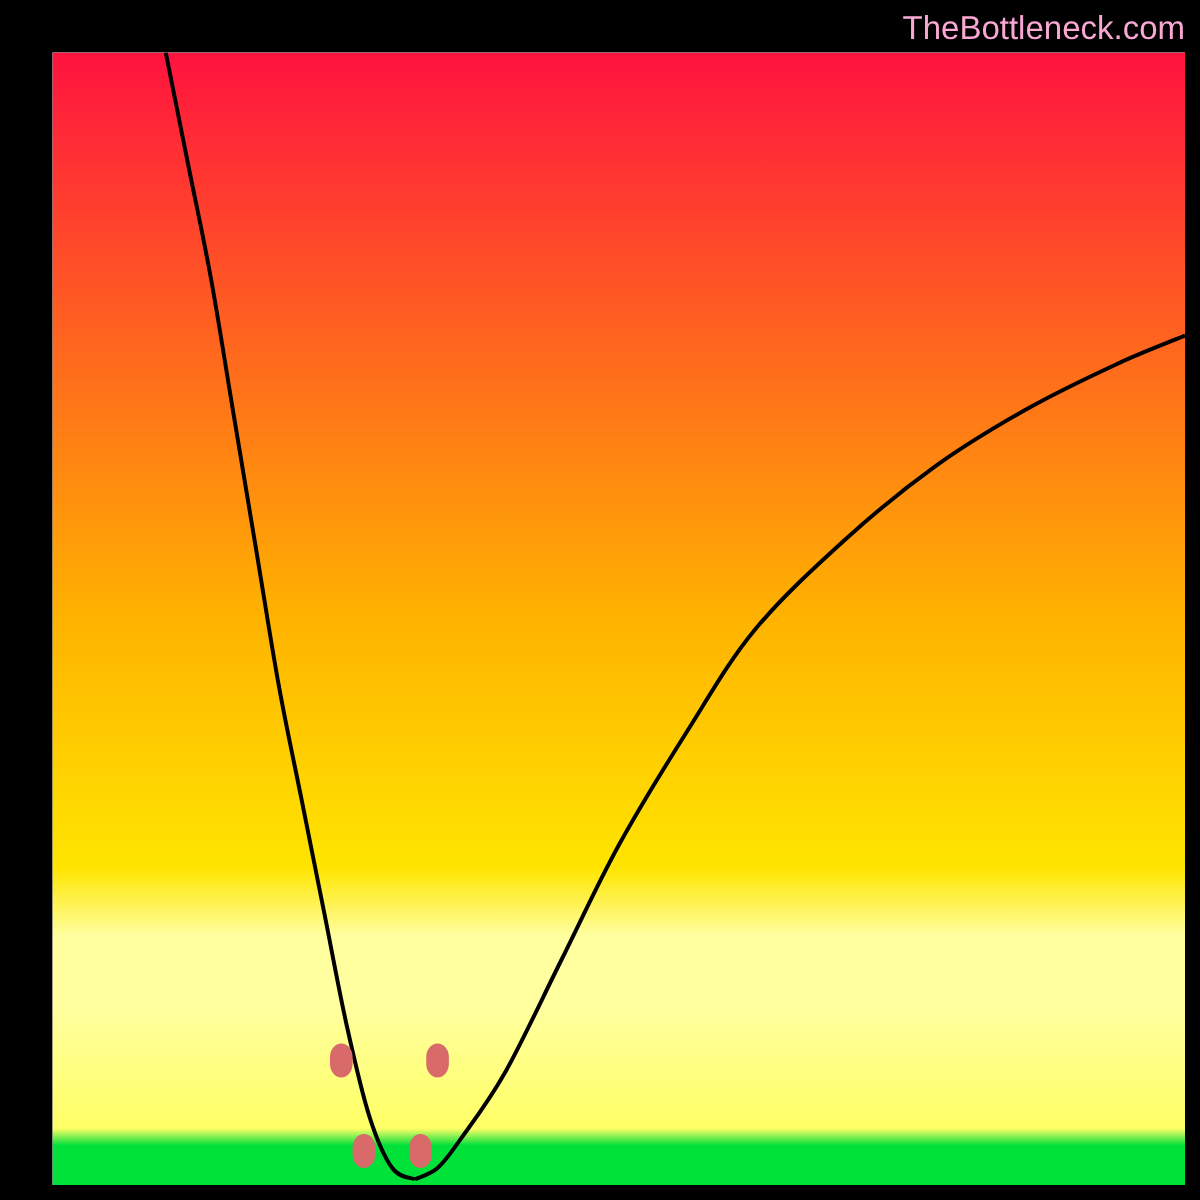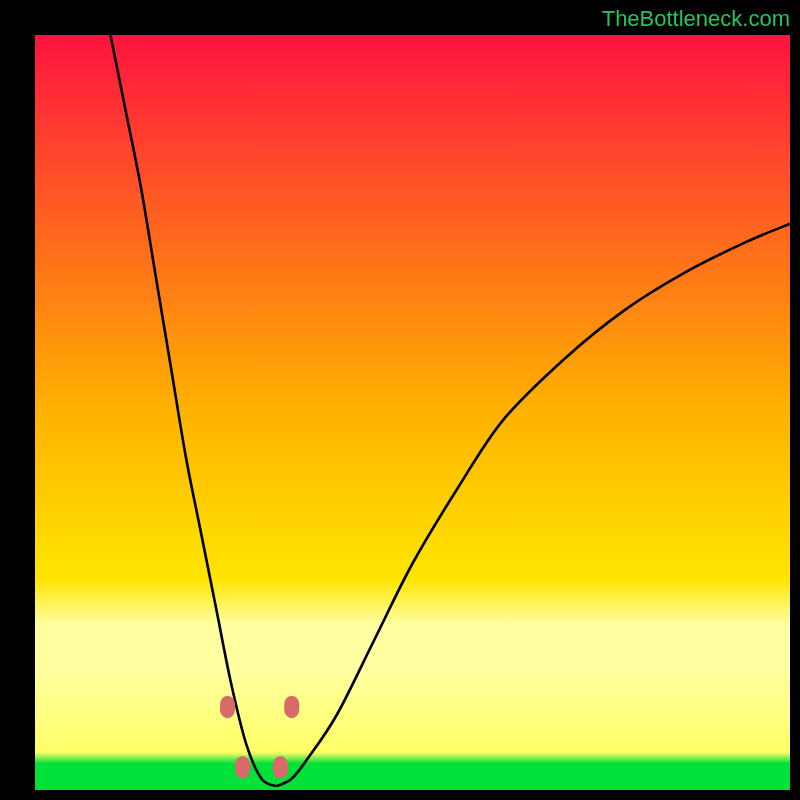--- a/index.html
+++ b/index.html
@@ -7,21 +7,21 @@
     padding: 0;
     width: 800px;
     height: 800px;
     background: #000000;
     overflow: hidden;
   }
   .watermark {
     position: absolute;
     top: 6px;
     right: 10px;
-    color: #22c55e;
+    color: #f9a8d4;
     font-family: Arial, Helvetica, sans-serif;
     font-size: 22px;
     font-weight: 500;
     z-index: 10;
   }
   .chart-wrap {
     position: absolute;
     left: 35px;
     top: 35px;
     width: 755px;

